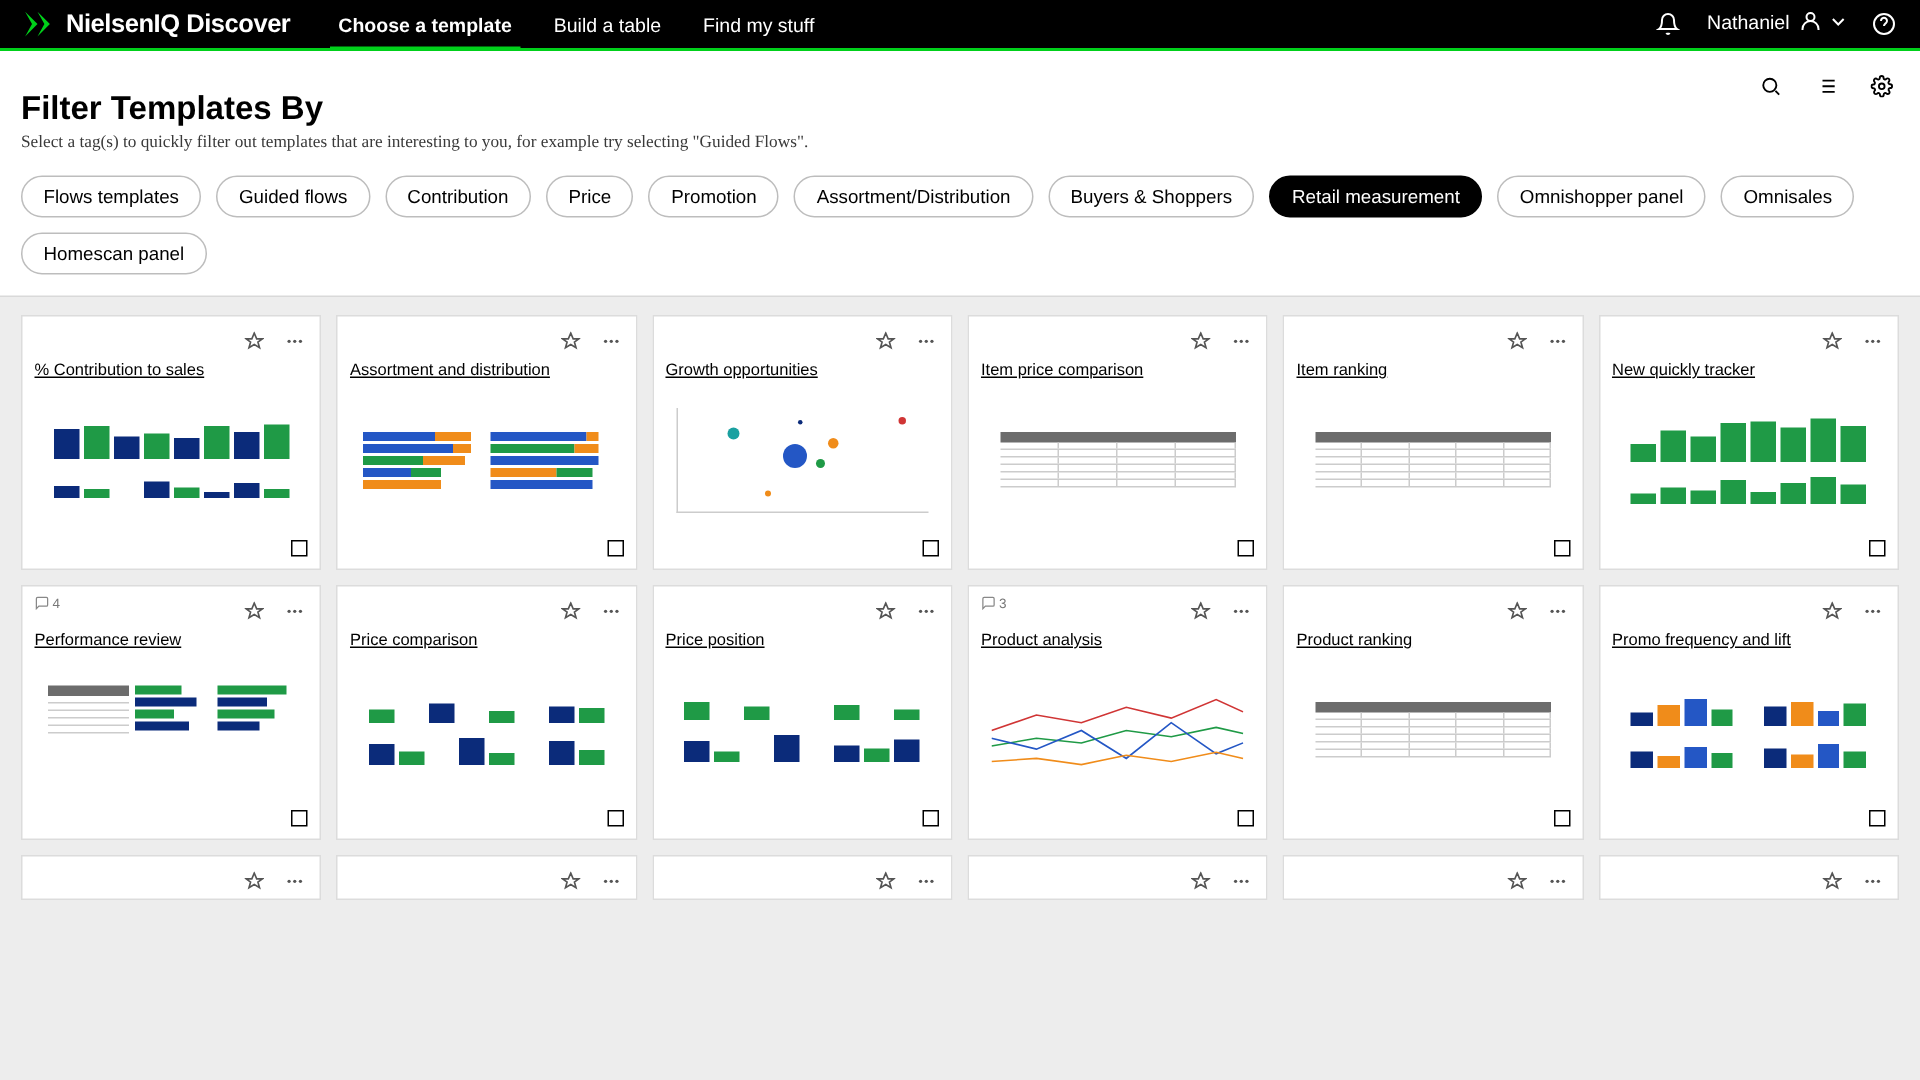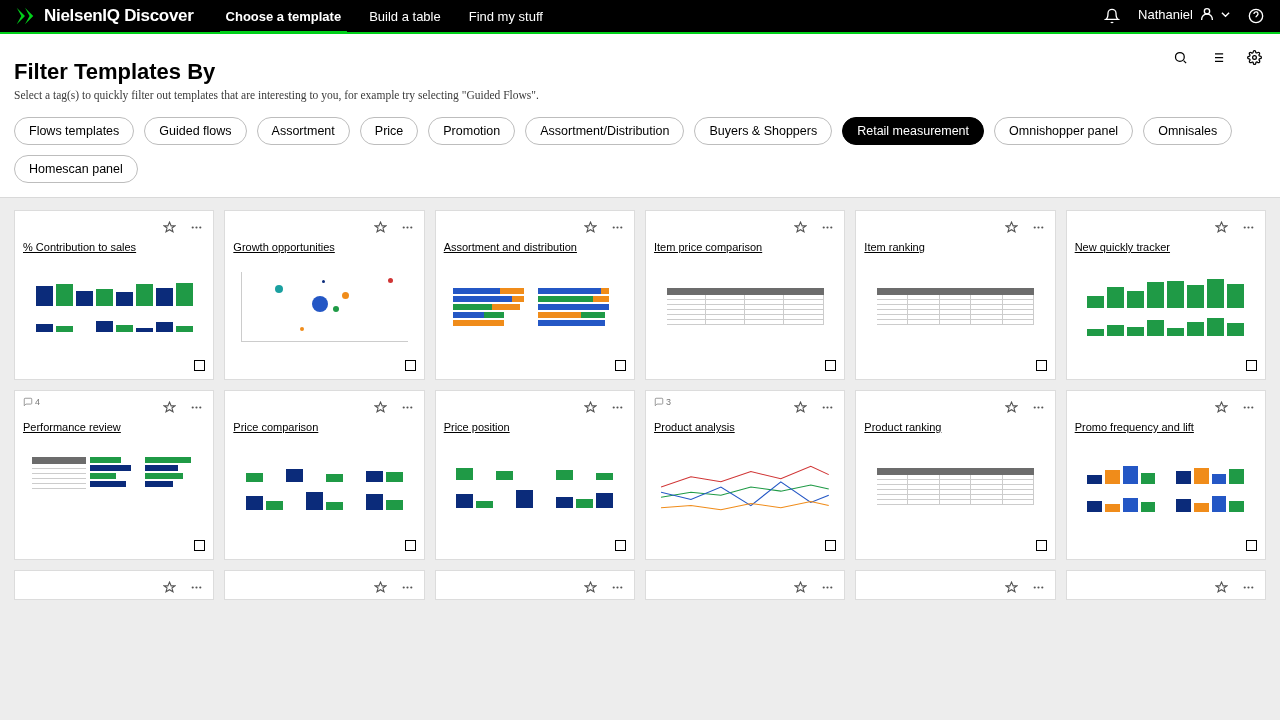--- a/index.html
+++ b/index.html
@@ -108,21 +108,21 @@
           <circle cx="12" cy="12" r="3"></circle>
           <path d="M19.4 15a1.65 1.65 0 00.33 1.82l.06.06a2 2 0 11-2.83 2.83l-.06-.06a1.65 1.65 0 00-1.82-.33 1.65 1.65 0 00-1 1.51V21a2 2 0 11-4 0v-.09a1.65 1.65 0 00-1-1.51 1.65 1.65 0 00-1.82.33l-.06.06a2 2 0 11-2.83-2.83l.06-.06a1.65 1.65 0 00.33-1.82 1.65 1.65 0 00-1.51-1H3a2 2 0 110-4h.09a1.65 1.65 0 001.51-1 1.65 1.65 0 00-.33-1.82l-.06-.06a2 2 0 112.83-2.83l.06.06a1.65 1.65 0 001.82.33h0a1.65 1.65 0 001-1.51V3a2 2 0 114 0v.09a1.65 1.65 0 001 1.51 1.65 1.65 0 001.82-.33l.06-.06a2 2 0 112.83 2.83l-.06.06a1.65 1.65 0 00-.33 1.82v0a1.65 1.65 0 001.51 1H21a2 2 0 110 4h-.09a1.65 1.65 0 00-1.51 1z"></path>
         </svg>
       </button>
   </div>
 </div>
 
 <div class="chips">
   <button class="chip">Flows templates</button>
   <button class="chip">Guided flows</button>
-  <button class="chip">Assortment</button>
+  <button class="chip">Contribution</button>
   <button class="chip">Price</button>
   <button class="chip">Promotion</button>
   <button class="chip">Assortment/Distribution</button>
   <button class="chip">Buyers &amp; Shoppers</button>
   <button class="chip active">Retail measurement</button>
   <button class="chip">Omnishopper panel</button>
   <button class="chip">Omnisales</button>
   <button class="chip">Homescan panel</button>
 </div>
 
@@ -183,96 +183,96 @@
             </svg>
           </button>
           <button class="icon-btn">
             <svg width="13" height="13" viewBox="0 0 24 24" fill="#555">
               <circle cx="5" cy="12" r="2"></circle>
               <circle cx="12" cy="12" r="2"></circle>
               <circle cx="19" cy="12" r="2"></circle>
             </svg>
           </button>
         </div>
+      <a class="card-title">Assortment and distribution</a>
+      <div class="card-body">
+          <div class="hbar-thumb">
+        <div class="hbar-col">
+              <div class="hbar">
+                <span style="width:60%;background:#2457c5"></span>
+                <span style="width:30%;background:#f08c1a"></span>
+              </div>
+              <div class="hbar">
+                <span style="width:75%;background:#2457c5"></span>
+                <span style="width:15%;background:#f08c1a"></span>
+              </div>
+              <div class="hbar">
+                <span style="width:50%;background:#1f9a46"></span>
+                <span style="width:35%;background:#f08c1a"></span>
+              </div>
+              <div class="hbar">
+                <span style="width:40%;background:#2457c5"></span>
+                <span style="width:25%;background:#1f9a46"></span>
+              </div>
+              <div class="hbar">
+                <span style="width:65%;background:#f08c1a"></span>
+              </div>
+            </div>
+        <div class="hbar-col">
+              <div class="hbar">
+                <span style="width:80%;background:#2457c5"></span>
+                <span style="width:10%;background:#f08c1a"></span>
+              </div>
+              <div class="hbar">
+                <span style="width:70%;background:#1f9a46"></span>
+                <span style="width:20%;background:#f08c1a"></span>
+              </div>
+              <div class="hbar">
+                <span style="width:90%;background:#2457c5"></span>
+              </div>
+              <div class="hbar">
+                <span style="width:55%;background:#f08c1a"></span>
+                <span style="width:30%;background:#1f9a46"></span>
+              </div>
+              <div class="hbar">
+                <span style="width:85%;background:#2457c5"></span>
+              </div>
+            </div>
+      </div>
+        </div>
+      <div class="card-foot">
+          <div class="rect"></div>
+        </div>
+    </div>
+
+    <div class="card">
+      <div class="card-head">
+          <button class="icon-btn">
+            <svg width="13" height="13" viewBox="0 0 24 24" fill="none" stroke="#555" stroke-width="2">
+              <path d="M12 2l3 7h7l-5.5 4 2 7L12 16l-6.5 4 2-7L2 9h7z"></path>
+            </svg>
+          </button>
+          <button class="icon-btn">
+            <svg width="13" height="13" viewBox="0 0 24 24" fill="#555">
+              <circle cx="5" cy="12" r="2"></circle>
+              <circle cx="12" cy="12" r="2"></circle>
+              <circle cx="19" cy="12" r="2"></circle>
+            </svg>
+          </button>
+        </div>
       <a class="card-title">Growth opportunities</a>
       <div class="card-body">
           <div class="scatter">
         <div class="dot" style="left:20%;top:20%;width:8px;height:8px;background:#1aa0a0"></div>
         <div class="dot" style="left:42%;top:35%;width:16px;height:16px;background:#2457c5"></div>
         <div class="dot" style="left:55%;top:50%;width:6px;height:6px;background:#1f9a46"></div>
         <div class="dot" style="left:60%;top:30%;width:7px;height:7px;background:#f08c1a"></div>
         <div class="dot" style="left:88%;top:10%;width:5px;height:5px;background:#d03535"></div>
         <div class="dot" style="left:35%;top:80%;width:4px;height:4px;background:#f08c1a"></div>
         <div class="dot" style="left:48%;top:12%;width:3px;height:3px;background:#0b2b7a"></div>
-      </div>
-        </div>
-      <div class="card-foot">
-          <div class="rect"></div>
-        </div>
-    </div>
-
-    <div class="card">
-      <div class="card-head">
-          <button class="icon-btn">
-            <svg width="13" height="13" viewBox="0 0 24 24" fill="none" stroke="#555" stroke-width="2">
-              <path d="M12 2l3 7h7l-5.5 4 2 7L12 16l-6.5 4 2-7L2 9h7z"></path>
-            </svg>
-          </button>
-          <button class="icon-btn">
-            <svg width="13" height="13" viewBox="0 0 24 24" fill="#555">
-              <circle cx="5" cy="12" r="2"></circle>
-              <circle cx="12" cy="12" r="2"></circle>
-              <circle cx="19" cy="12" r="2"></circle>
-            </svg>
-          </button>
-        </div>
-      <a class="card-title">Assortment and distribution</a>
-      <div class="card-body">
-          <div class="hbar-thumb">
-        <div class="hbar-col">
-              <div class="hbar">
-                <span style="width:60%;background:#2457c5"></span>
-                <span style="width:30%;background:#f08c1a"></span>
-              </div>
-              <div class="hbar">
-                <span style="width:75%;background:#2457c5"></span>
-                <span style="width:15%;background:#f08c1a"></span>
-              </div>
-              <div class="hbar">
-                <span style="width:50%;background:#1f9a46"></span>
-                <span style="width:35%;background:#f08c1a"></span>
-              </div>
-              <div class="hbar">
-                <span style="width:40%;background:#2457c5"></span>
-                <span style="width:25%;background:#1f9a46"></span>
-              </div>
-              <div class="hbar">
-                <span style="width:65%;background:#f08c1a"></span>
-              </div>
-            </div>
-        <div class="hbar-col">
-              <div class="hbar">
-                <span style="width:80%;background:#2457c5"></span>
-                <span style="width:10%;background:#f08c1a"></span>
-              </div>
-              <div class="hbar">
-                <span style="width:70%;background:#1f9a46"></span>
-                <span style="width:20%;background:#f08c1a"></span>
-              </div>
-              <div class="hbar">
-                <span style="width:90%;background:#2457c5"></span>
-              </div>
-              <div class="hbar">
-                <span style="width:55%;background:#f08c1a"></span>
-                <span style="width:30%;background:#1f9a46"></span>
-              </div>
-              <div class="hbar">
-                <span style="width:85%;background:#2457c5"></span>
-              </div>
-            </div>
       </div>
         </div>
       <div class="card-foot">
           <div class="rect"></div>
         </div>
     </div>
 
     <div class="card">
       <div class="card-head">
           <button class="icon-btn">

